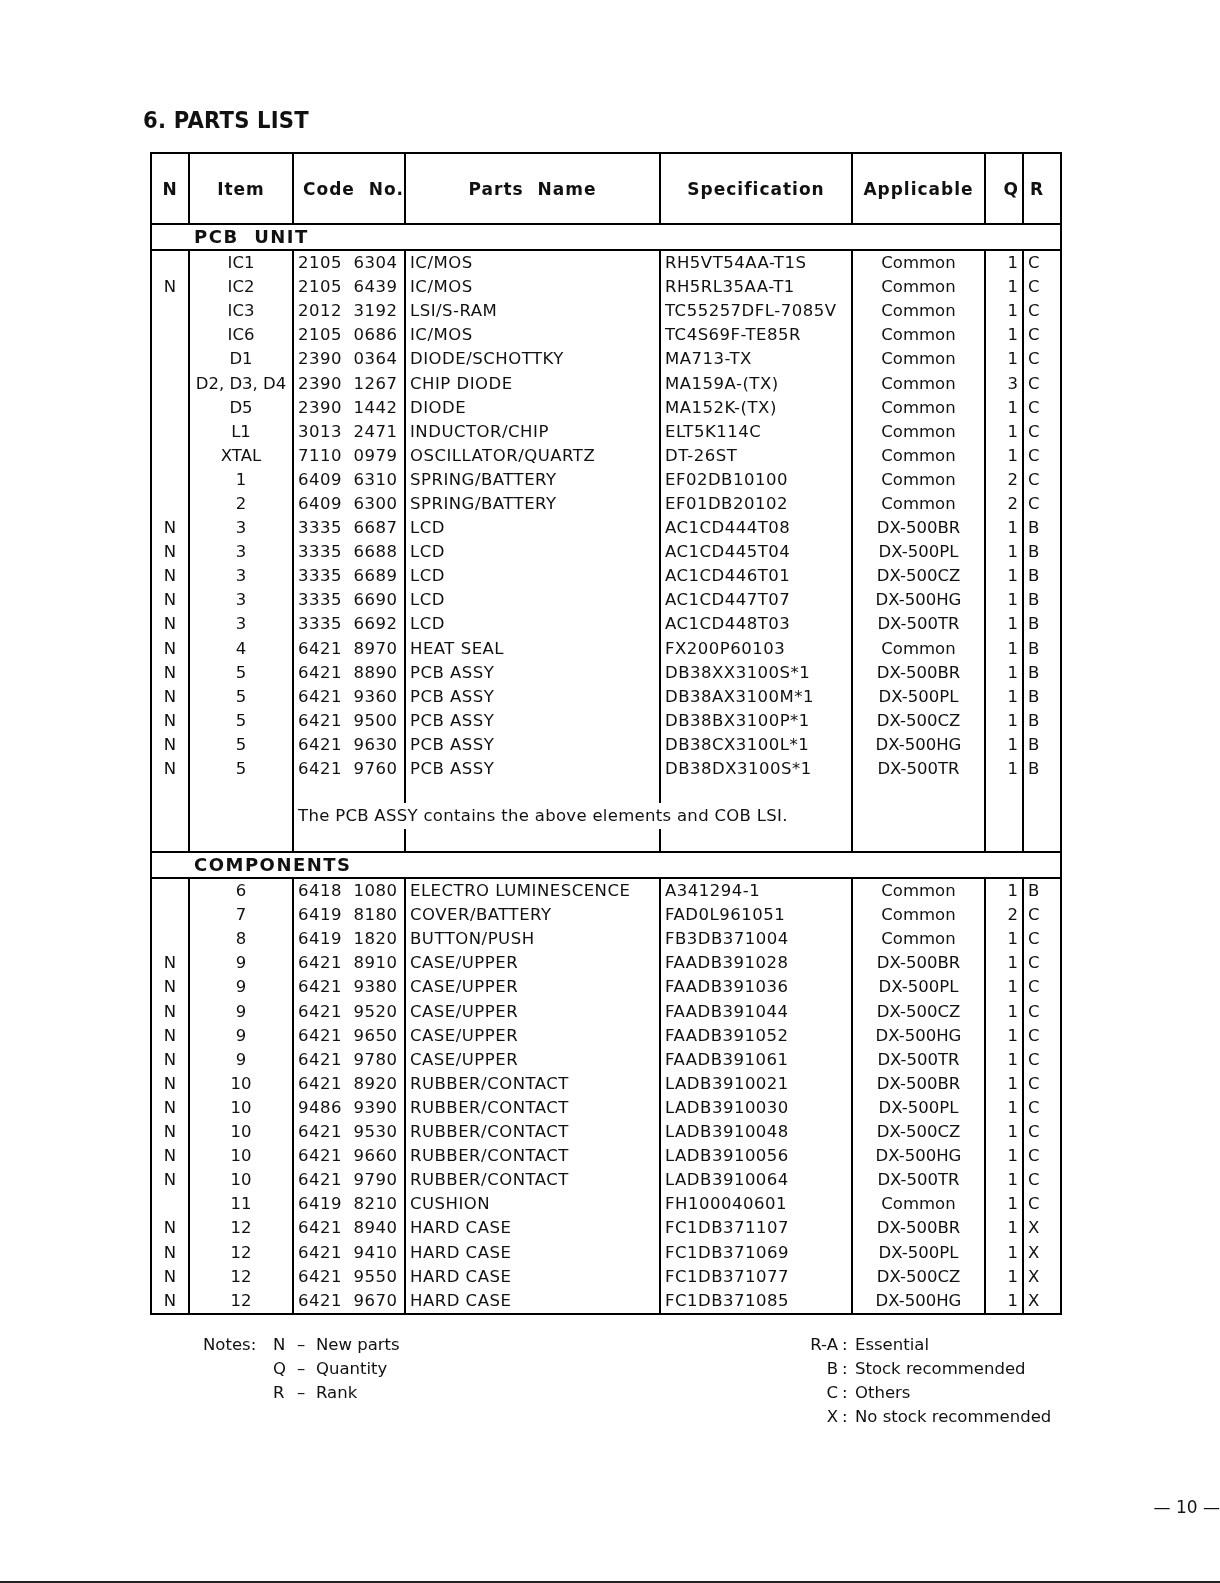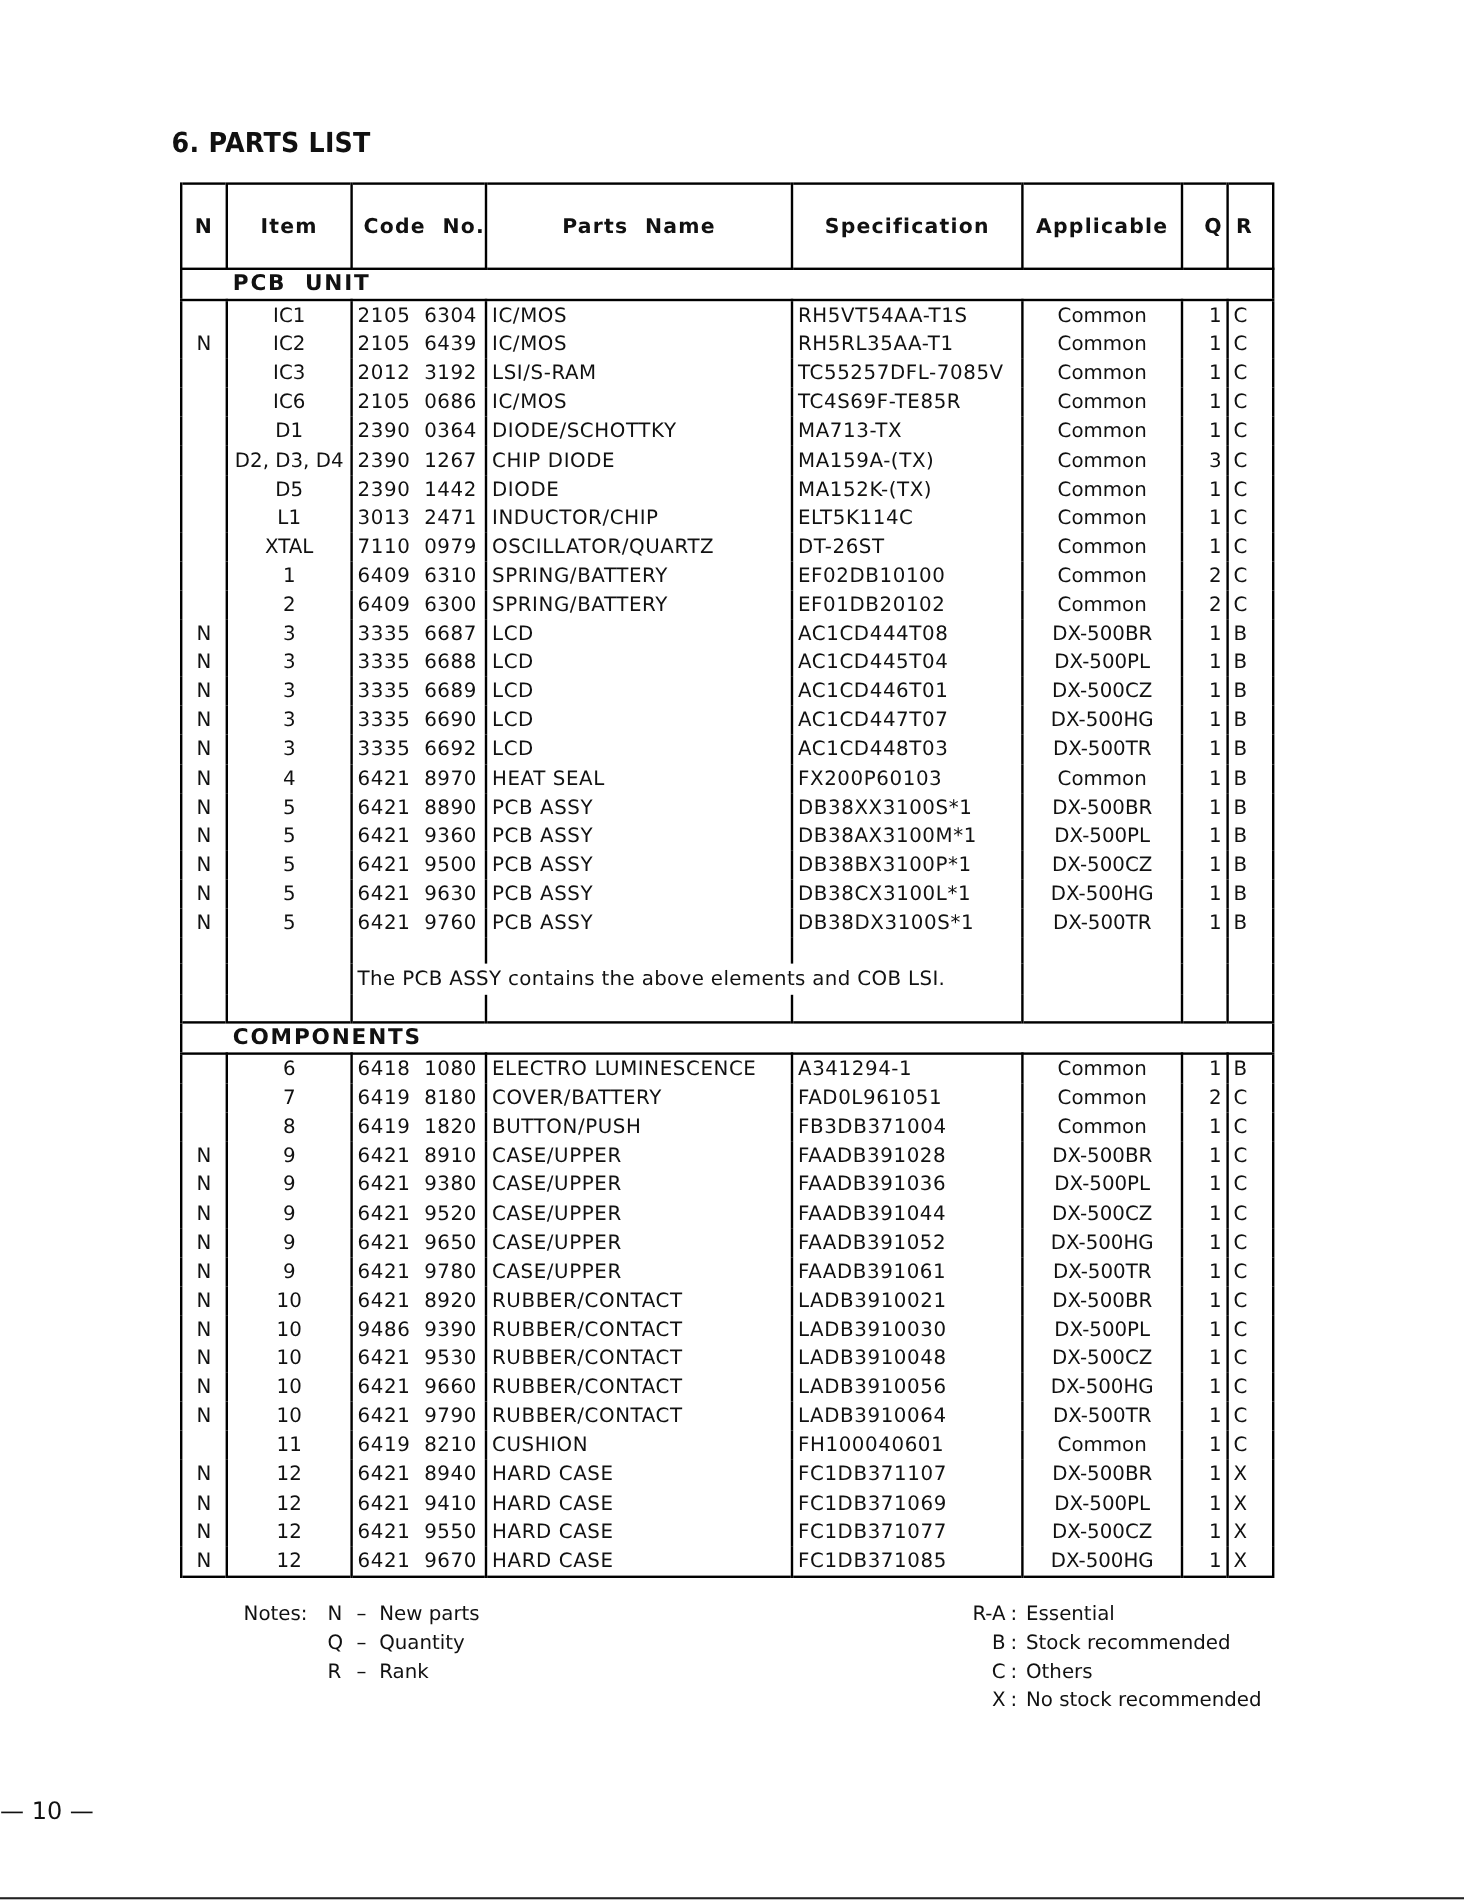--- a/index.html
+++ b/index.html
@@ -36,21 +36,21 @@
   td.c-r { text-align: left; padding-left: 6px; }
   tr.section td { border-left: none; border-right: none; border-bottom: 2px solid #000;
                   font-weight: bold; font-size: 18px; letter-spacing: 1.5px; padding-left: 42px; height: 24px; }
   tr.section.top td { border-top: none; }
   tr.section.mid td { border-top: 2px solid #000; }
   tr.spacer td { height: 22px; }
   tr.note-row td { height: 26px; }
   tr.note-row td.note-text { border-left: 2px solid #eab308; border-right: 2px solid #000; padding-left: 4px; letter-spacing: 0.3px; overflow: visible; position: relative; }
   .notes { position: absolute; left: 0; top: 1335px; width: 1220px; font-size: 16.5px; }
   .notes .row { position: absolute; white-space: nowrap; }
-  .page-num { position: absolute; left: 0; width: 1220px; top: 1497px; text-align: left; font-size: 20px; }
+  .page-num { position: absolute; left: 0; width: 1220px; top: 1497px; text-align: right; font-size: 17px; }
   .bottom-edge { position: absolute; left: 0; bottom: 0; width: 1220px; height: 2px; background: #222; }
 </style>
 </head>
 <body>
 
 <div class="title">6. PARTS LIST</div>
 
 <table class="parts">
   <colgroup>
     <col class="c-n">

